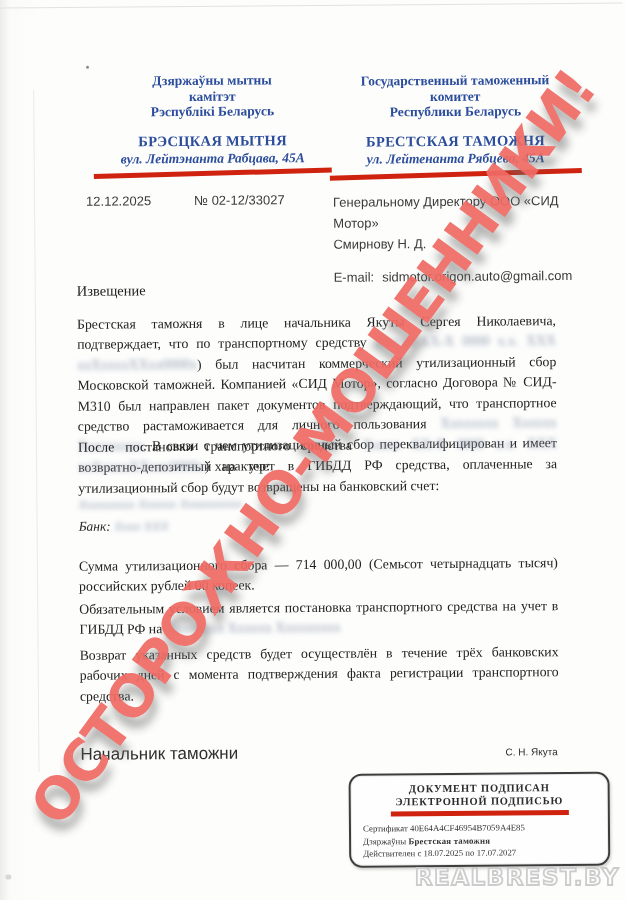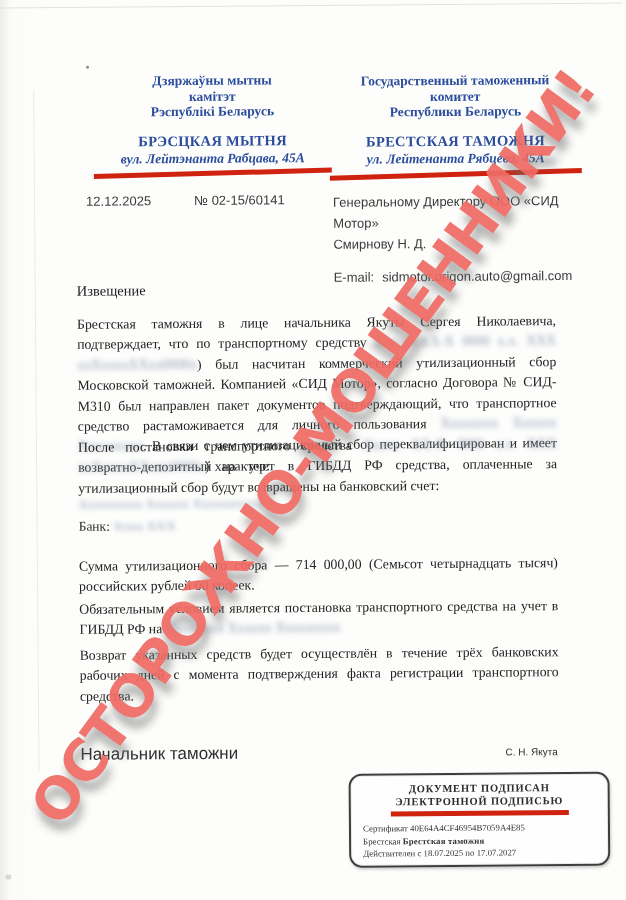--- a/index.html
+++ b/index.html
@@ -38,21 +38,21 @@
   .email{margin-top:12px;}
   .email-label{margin-right:8px;margin-top:32px;}
 
   
   .heading{position:absolute;left:78px;top:281px;font-size:14.5px;color:#222;}
   .par{position:absolute;left:78px;width:479px;margin:0;font-size:13.8px;line-height:20.4px;
        text-align:justify;color:#232323;}
   .p1{top:313px;}
   .p2{top:436px;}
   .bank{position:absolute;left:78px;top:492px;font-size:13.5px;line-height:21.5px;
-        color:#2a2a2a;}
+        font-style:italic;color:#2a2a2a;}
   .p3{top:555px;}
   .p4{top:598px;}
   .p5{top:644px;}
   .redacted{filter:blur(2.6px);color:#8f9cae;}
   .bank .redacted{color:#96a2b2;}
 
   
   .sig-left{position:absolute;left:78px;top:743px;font-size:17px;color:#2f2f2f;text-align:right;}
   .sig-right{position:absolute;left:503px;top:748px;font-size:10px;color:#2f2f2f;}
 
@@ -109,21 +109,21 @@
     <div class="hdr hdr-right">
       <div class="hdr-line">Государственный таможенный</div>
       <div class="hdr-line">комитет</div>
       <div class="hdr-line">Республики Беларусь</div>
       <div class="hdr-org">БРЕСТСКАЯ ТАМОЖНЯ</div>
       <div class="hdr-addr">ул. Лейтенанта Рябцева, 45А</div>
       <div class="redbar"></div>
     </div>
 
     <div class="meta-date sans">12.12.2025</div>
-    <div class="meta-number sans">№ 02-15/60141</div>
+    <div class="meta-number sans">№ 02-12/33027</div>
 
     <div class="addressee sans">
       <div>Генеральному Директору ООО «СИД Мотор»</div>
       <div>Смирнову Н. Д.</div>
       <div class="email">
         <span class="email-label">E-mail:</span><span>sidmotor.origon.auto@gmail.com</span>
       </div>
     </div>
 
     <div class="heading">Извещение</div>
@@ -141,21 +141,22 @@
     <div class="sig-right sans">С. Н. Якута</div>
 
     <div class="stamp">
       <div class="stamp-title">
         <div>ДОКУМЕНТ ПОДПИСАН</div>
         <div>ЭЛЕКТРОННОЙ ПОДПИСЬЮ</div>
       </div>
       <div class="stamp-redbar"></div>
       <div class="stamp-detail">Сертификат 40E64A4CF46954B7059A4E85</div>
       <div class="stamp-detail stamp-owner">
-        <span>Брестская</span>
+        <span>Дзяржаўны</span>
         <b>Брестская таможня</b>
       </div>
       <div class="stamp-detail">Действителен с 18.07.2025 по 17.07.2027</div>
     </div>
   </div>
 
   <div class="diag-wm">ОСТОРОЖНО-МОШЕННИКИ!</div>
+  <div class="site-wm">REALBREST.BY</div>
 </div>
 
 </body></html>

